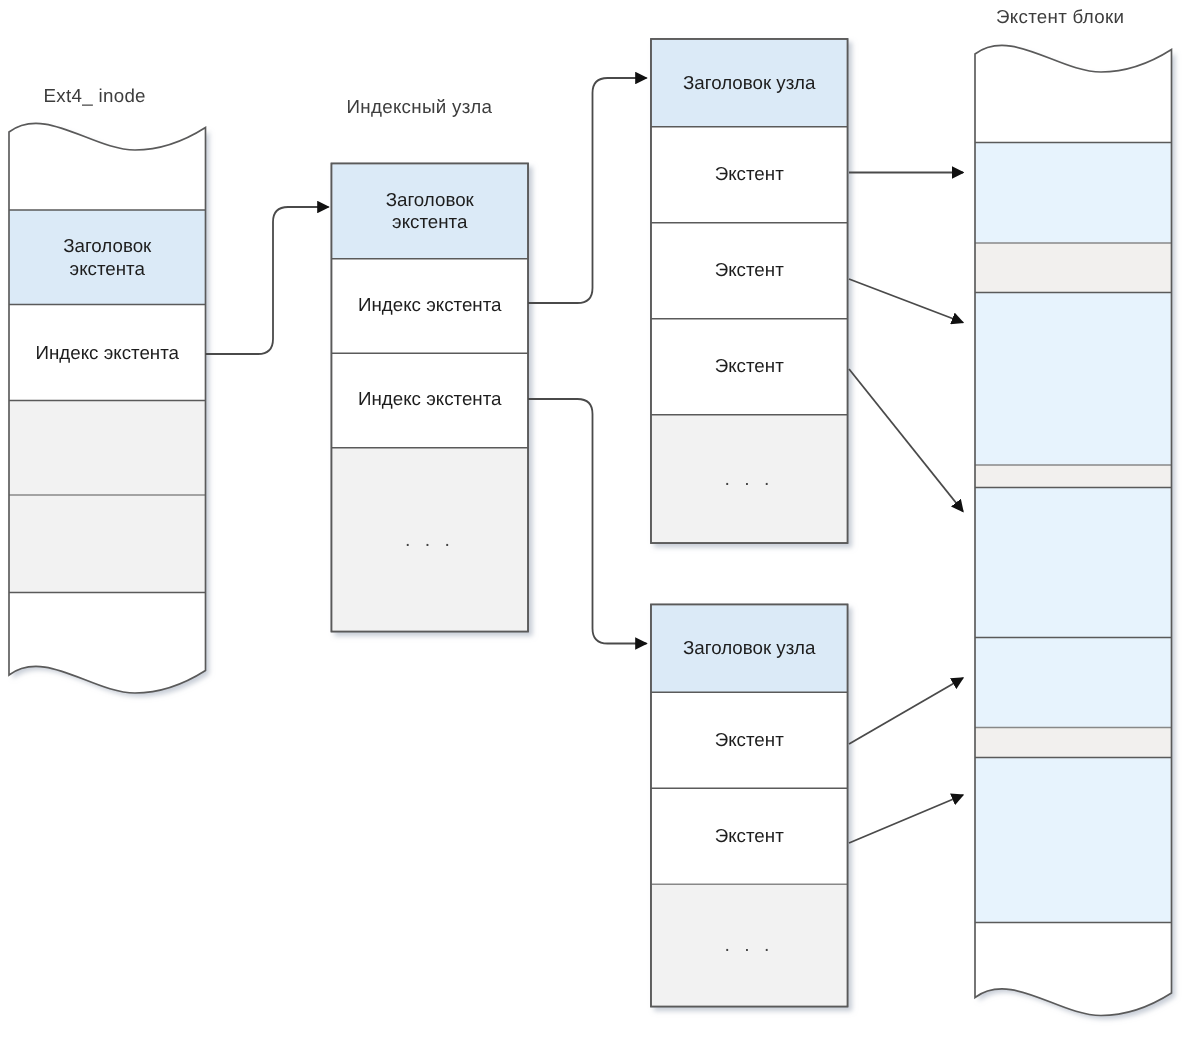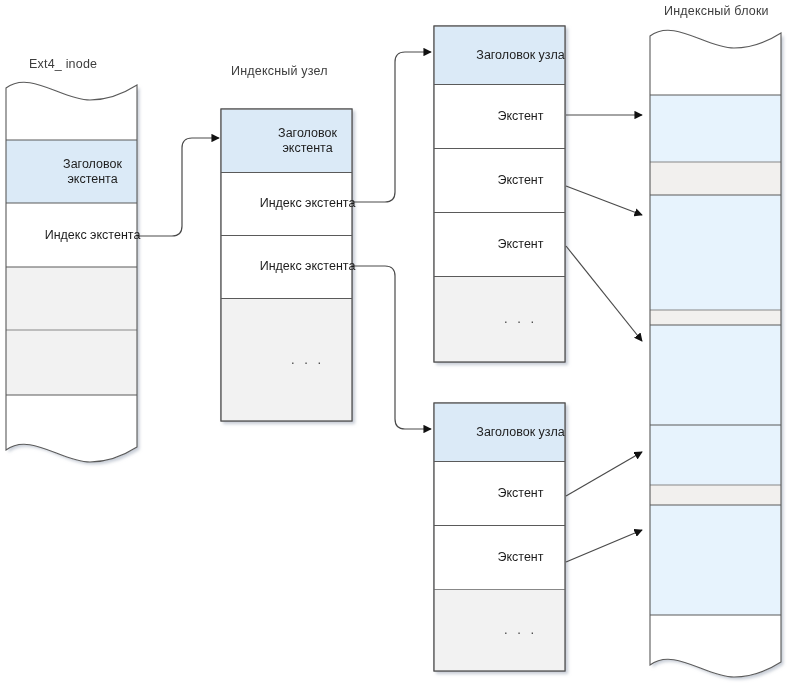--- a/index.html
+++ b/index.html
@@ -22,21 +22,21 @@
     white-space:nowrap;
     letter-spacing:.2px;
   }
   .cell-label{
     position:absolute;
     font-size:12.5px;
     color:#1d1d1d;
     text-align:center;
     line-height:15px;
     white-space:pre-line;
-    display:flex;align-items:center;justify-content:center;padding-left:21px;
+    display:flex;align-items:center;justify-content:center;
   }
   .dots{
     letter-spacing:3px;
     font-size:13px;
     color:#444;
   }
 </style>
 </head>
 <body>
 
@@ -193,22 +193,22 @@
       <path d="M 566 246 L 642 341"></path>
 
       <path d="M 566 496 L 642 452"></path>
       <path d="M 566 562 L 642 530"></path>
     </g>
   </svg>
 
   <div class="labels">
 
     <div class="cap" style="left:29px;top:41px;margin-top:16px;">Ext4_ inode</div>
-    <div class="cap" style="left:231px;top:64px;">Индексный узел</div>
-    <div class="cap" style="left:664px;top:4px;">Индексный блоки</div>
+    <div class="cap" style="left:231px;top:64px;">Индексный узла</div>
+    <div class="cap" style="left:664px;top:4px;">Экстент блоки</div>
 
     <div class="cell-label" style="left:6px;top:140px;width:131px;height:63px;">Заголовок
 экстента</div>
     <div class="cell-label" style="left:6px;top:203px;width:131px;height:64px;">Индекс экстента</div>
 
     <div class="cell-label" style="left:221px;top:109px;width:131px;height:63px;">Заголовок
 экстента</div>
     <div class="cell-label" style="left:221px;top:172px;width:131px;height:63px;">Индекс экстента</div>
     <div class="cell-label" style="left:221px;top:235px;width:131px;height:63px;">Индекс экстента</div>
     <div class="cell-label dots" style="left:221px;top:298px;width:131px;height:122px;">. . .</div>

